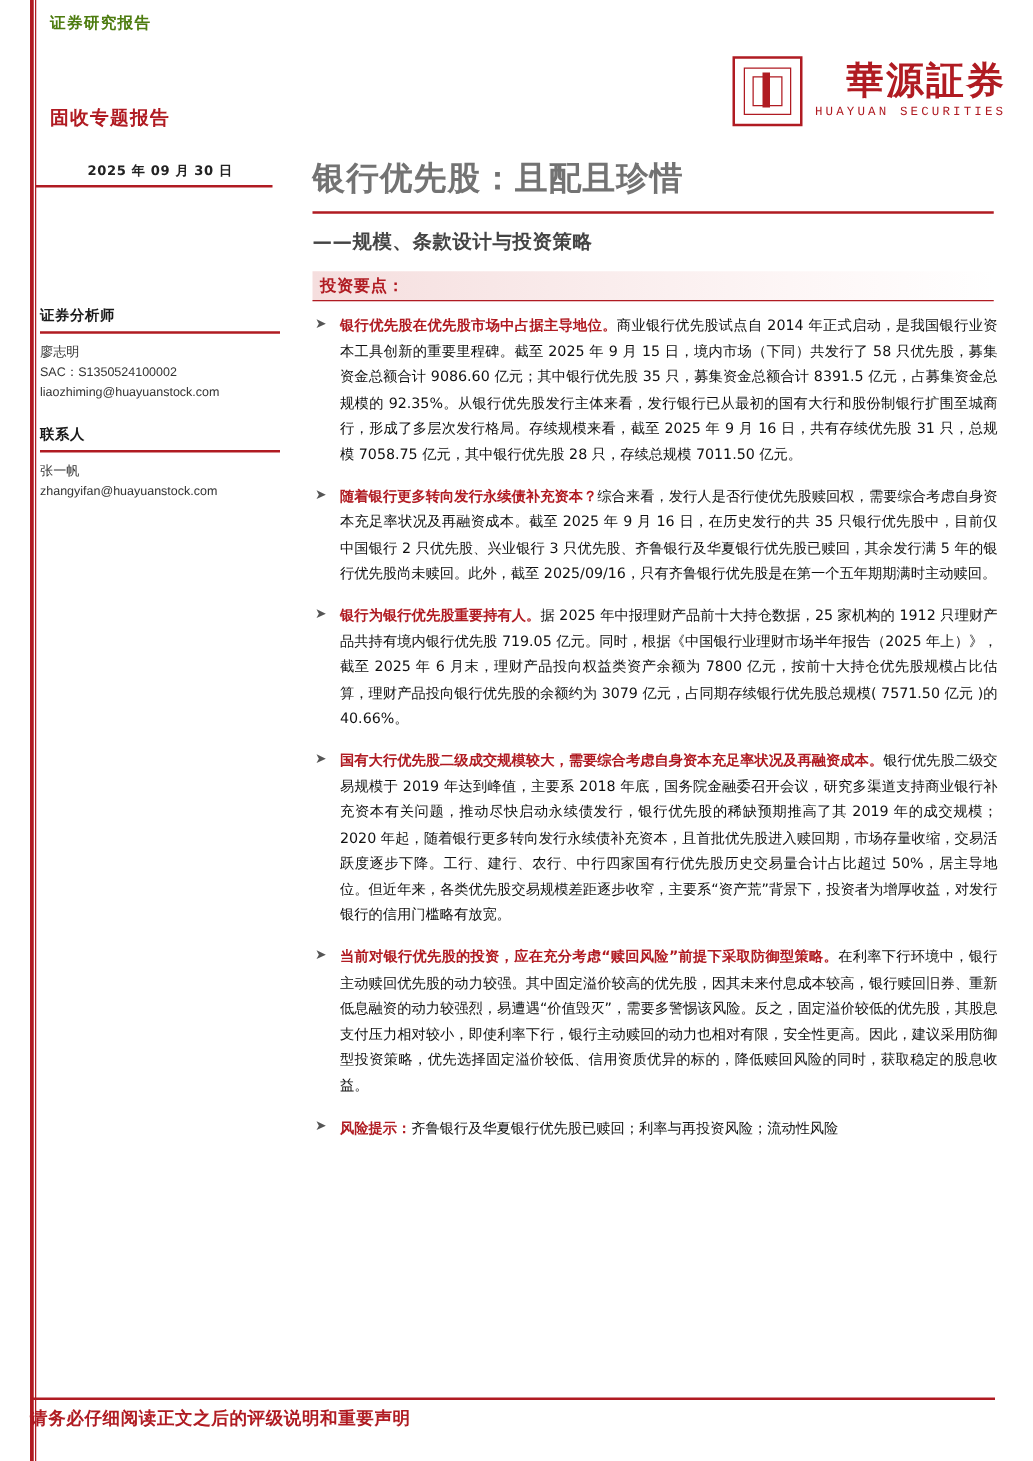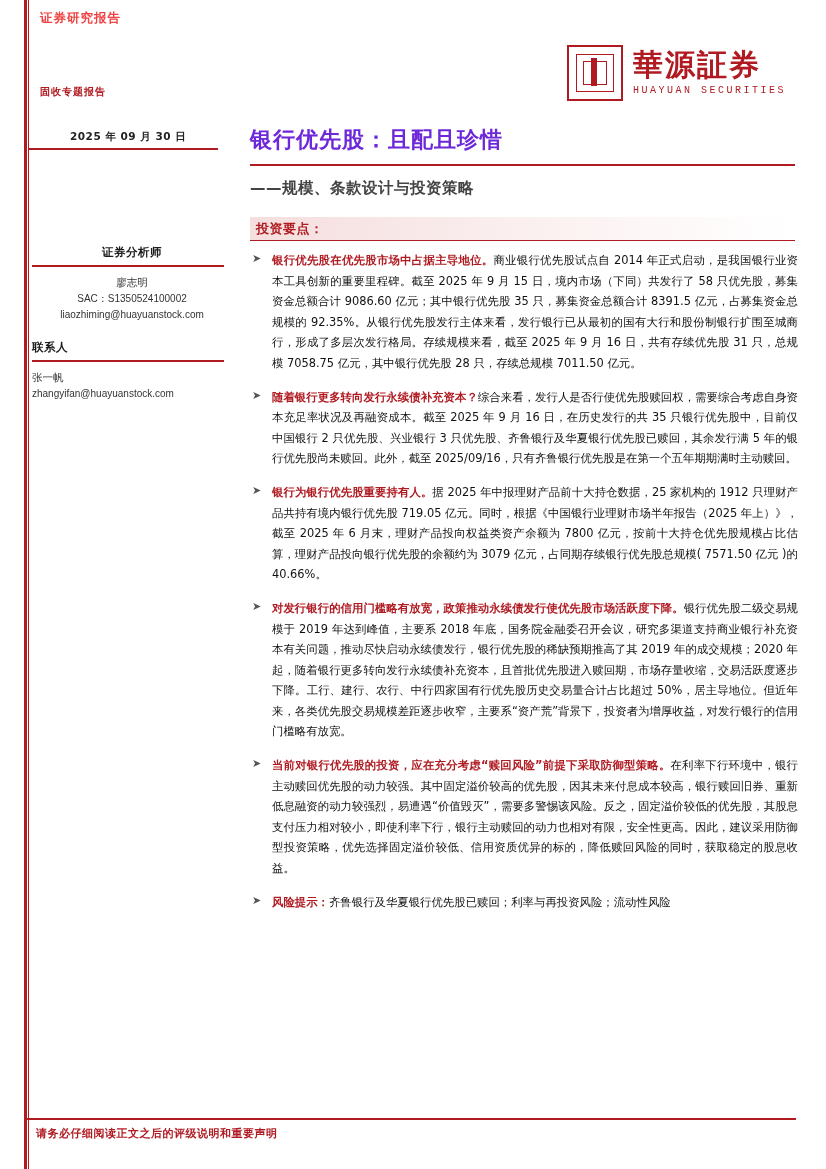--- a/index.html
+++ b/index.html
@@ -18,40 +18,40 @@
     position:absolute;left:24px;top:0;width:3px;height:1169px;background:#b01b22;
   }
   .left-rule2{
     position:absolute;left:28px;top:0;width:1px;height:1169px;background:#b01b22;
   }
 
   
   .doc-kind{
     position:absolute;left:40px;top:10px;
     font-family:"DejaVu Sans", sans-serif;
-    font-weight:bold;font-size:12.5px;color:#ef4444;letter-spacing:1px;
+    font-weight:bold;font-size:12.5px;color:#4d7c0f;letter-spacing:1px;
   }
   .report-type{
     position:absolute;left:40px;top:85px;
     font-family:"DejaVu Sans", sans-serif;
-    font-weight:bold;font-size:10px;color:#b01b22;letter-spacing:1px;
+    font-weight:bold;font-size:15px;color:#b01b22;letter-spacing:1px;
   }
   .report-date{
     position:absolute;left:40px;top:130px;
     font-family:"DejaVu Sans", sans-serif;
     font-weight:bold;font-size:10.5px;color:#222;letter-spacing:0.5px;margin-left:30px;
   }
   .date-line{
     position:absolute;left:28px;top:148px;width:190px;height:2px;background:#b01b22;
   }
 
   
   .logo{
-    position:absolute;right:40px;top:45px;
-    display:flex;align-items:center;gap:10px;
+    position:absolute;right:21px;top:45px;
+    display:flex;align-items:center;gap:10px;text-align:right;
   }
   .logo-mark{
     width:52px;height:52px;border:2px solid #b01b22;display:flex;align-items:center;justify-content:center;
   }
   .logo-mark .inner{
     width:36px;height:36px;border:1px solid #b01b22;position:relative;
   }
   .logo-mark .inner:before{
     content:"";position:absolute;left:6px;top:6px;width:22px;height:22px;border:1px solid #b01b22;
   }
@@ -64,21 +64,21 @@
   }
   .logo-text-en{
     font-family:Liberation Mono, monospace;
     font-size:10px;color:#b01b22;letter-spacing:2.5px;margin-top:5px;
   }
 
   
   .title-wrap{position:absolute;left:250px;top:125px;width:545px;}
   .main-title{
     font-family:Liberation Serif, serif;
-    font-size:22px;font-weight:bold;color:#6d28d9;letter-spacing:1px;
+    font-size:26px;font-weight:bold;color:#737373;letter-spacing:1px;
   }
   .title-rule{
     margin-top:9px;height:2px;background:#b01b22;width:100%;
   }
   .subtitle{
     margin-top:12px;text-align:left;
     font-family:"DejaVu Sans", sans-serif;
     font-size:15.5px;font-weight:bold;color:#444;letter-spacing:0.5px;
   }
 
@@ -91,21 +91,21 @@
   .kp-bar .kp-title{
     position:absolute;left:6px;top:3px;
     font-family:"DejaVu Sans", sans-serif;
     font-size:13px;font-weight:bold;color:#b01b22;letter-spacing:0.5px;
   }
   .kp-bar .kp-underline{
     position:absolute;left:0;bottom:0;width:100%;height:1.5px;background:#b01b22;
   }
 
   
-  .analyst-block{position:absolute;left:32px;top:245px;width:200px;text-align:center;}
+  .analyst-block{position:absolute;left:32px;top:245px;width:200px;}
   .an-head{
     font-family:"DejaVu Sans", sans-serif;
     font-size:11.5px;font-weight:bold;color:#1a1a1a;letter-spacing:0.5px;
   }
   .an-rule{height:1.5px;background:#b01b22;margin:5px 0 7px 0;width:192px;}
   .an-line{
     font-family:"Liberation Sans", sans-serif;
     font-size:10px;color:#333;line-height:16px;
     word-break:break-all;
   }
@@ -132,21 +132,21 @@
   .lead{color:#b01b22;font-weight:bold;}
   .lead-q{color:#b01b22;font-weight:bold;}
 
   
   .footer-rule{
     position:absolute;left:24px;top:1118px;width:772px;height:2px;background:#b01b22;
   }
   .footer-text{
     position:absolute;left:24px;top:1126px;
     font-family:"DejaVu Sans", sans-serif;
-    font-size:11px;font-weight:bold;color:#b01b22;letter-spacing:0.5px;padding-left:12px;
+    font-size:14px;font-weight:bold;color:#b01b22;letter-spacing:0.5px;
   }
 </style>
 </head>
 <body>
 
 <div class="page">
 
   <div class="left-rule"></div>
   <div class="left-rule2"></div>
 
@@ -210,21 +210,21 @@
     <div class="bullet">
       <span class="arrow">➤</span>
       <div class="para">
         <span class="lead">银行为银行优先股重要持有人。</span><span>据 2025 年中报理财产品前十大持仓数据，25 家机构的 1912 只理财产品共持有境内银行优先股 719.05 亿元。同时，根据《中国银行业理财市场半年报告（2025 年上）》，截至 2025 年 6 月末，理财产品投向权益类资产余额为 7800 亿元，按前十大持仓优先股规模占比估算，理财产品投向银行优先股的余额约为 3079 亿元，占同期存续银行优先股总规模( 7571.50 亿元 )的 40.66%。</span>
       </div>
     </div>
 
     <div class="bullet">
       <span class="arrow">➤</span>
       <div class="para">
-        <span class="lead">对发行银行的信用门槛略有放宽，政策推动永续债发行使优先股市场活跃度下降。</span><span>银行优先股二级交易规模于 2019 年达到峰值，主要系 2018 年底，国务院金融委召开会议，研究多渠道支持商业银行补充资本有关问题，推动尽快启动永续债发行，银行优先股的稀缺预期推高了其 2019 年的成交规模；2020 年起，随着银行更多转向发行永续债补充资本，且首批优先股进入赎回期，市场存量收缩，交易活跃度逐步下降。工行、建行、农行、中行四家国有行优先股历史交易量合计占比超过 50%，居主导地位。但近年来，各类优先股交易规模差距逐步收窄，主要系“资产荒”背景下，投资者为增厚收益，对发行银行的信用门槛略有放宽。</span>
+        <span class="lead">国有大行优先股二级成交规模较大，需要综合考虑自身资本充足率状况及再融资成本。</span><span>银行优先股二级交易规模于 2019 年达到峰值，主要系 2018 年底，国务院金融委召开会议，研究多渠道支持商业银行补充资本有关问题，推动尽快启动永续债发行，银行优先股的稀缺预期推高了其 2019 年的成交规模；2020 年起，随着银行更多转向发行永续债补充资本，且首批优先股进入赎回期，市场存量收缩，交易活跃度逐步下降。工行、建行、农行、中行四家国有行优先股历史交易量合计占比超过 50%，居主导地位。但近年来，各类优先股交易规模差距逐步收窄，主要系“资产荒”背景下，投资者为增厚收益，对发行银行的信用门槛略有放宽。</span>
       </div>
     </div>
 
     <div class="bullet">
       <span class="arrow">➤</span>
       <div class="para">
         <span class="lead">当前对银行优先股的投资，应在充分考虑“赎回风险”前提下采取防御型策略。</span><span>在利率下行环境中，银行主动赎回优先股的动力较强。其中固定溢价较高的优先股，因其未来付息成本较高，银行赎回旧券、重新低息融资的动力较强烈，易遭遇“价值毁灭”，需要多警惕该风险。反之，固定溢价较低的优先股，其股息支付压力相对较小，即使利率下行，银行主动赎回的动力也相对有限，安全性更高。因此，建议采用防御型投资策略，优先选择固定溢价较低、信用资质优异的标的，降低赎回风险的同时，获取稳定的股息收益。</span>
       </div>
     </div>
 

